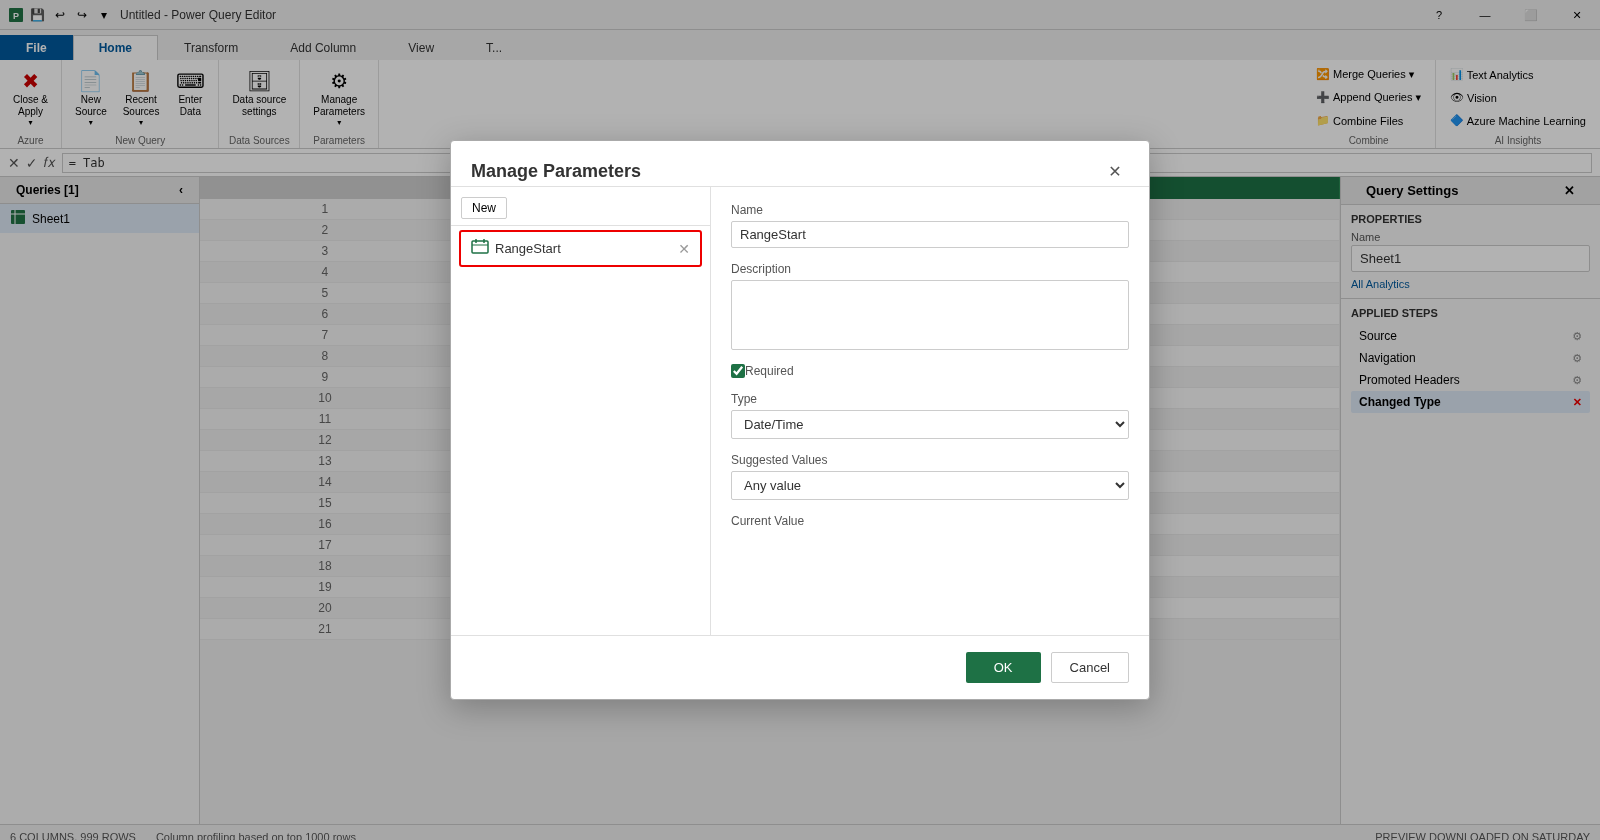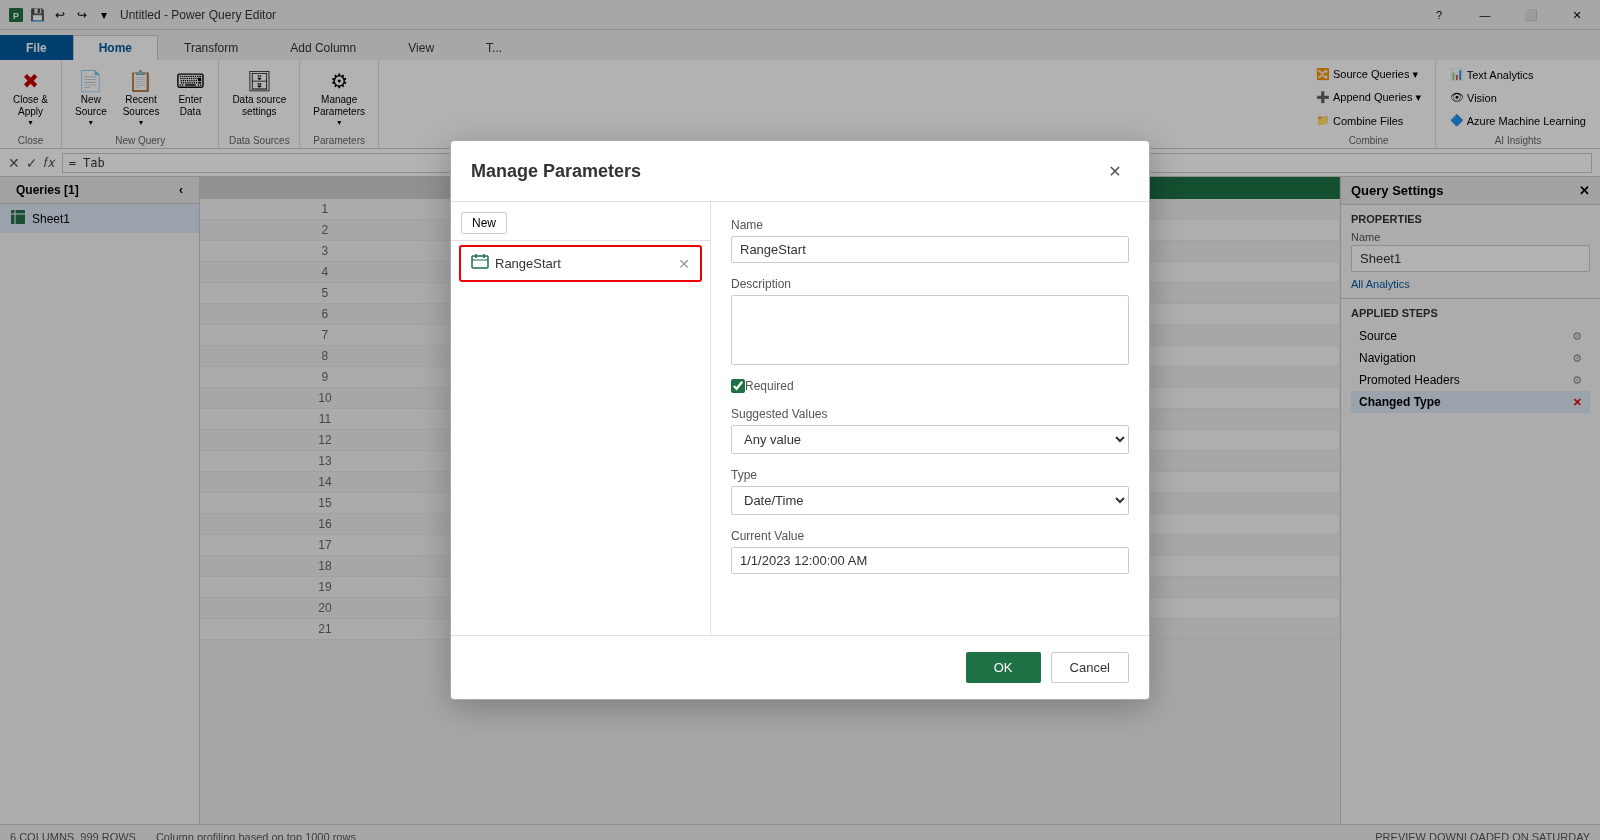--- a/index.html
+++ b/index.html
@@ -136,21 +136,21 @@
       width: 260px;
       background: #f7f7f7;
       border-left: 1px solid #ccc;
       display: flex;
       flex-direction: column;
     }
     .right-sidebar-header {
       display: flex;
       align-items: center;
       justify-content: space-between;
-      padding: 6px 10px;
+      padding: 6px 25px;
       font-size: 13px;
       font-weight: 600;
       border-bottom: 1px solid #ccc;
       background: #e8e8e8;
     }
     .right-section {
       padding: 8px 10px;
       border-bottom: 1px solid #ccc;
     }
     .right-section-title {
@@ -202,21 +202,21 @@
       border: 1px solid #aaa;
       border-radius: 4px;
       box-shadow: 0 8px 32px rgba(0,0,0,0.25);
       width: 700px;
       min-height: 560px;
       display: flex;
       flex-direction: column;
       position: relative;
     }
     .modal-header {
-      padding: 16px 20px 16px 20px;
+      padding: 16px 20px 1px 20px;
       border-bottom: 1px solid #e0e0e0;
       display: flex;
       align-items: center;
       justify-content: space-between;
     }
     .modal-title {
       font-size: 18px;
       font-weight: 600;
       color: #333;
     }
@@ -447,21 +447,21 @@
 
     <div class="ribbon-section">
       <div class="ribbon-section-buttons">
         <div class="split-btn">
           <span class="icon" style="color:#c00;">✖</span>
           <span class="label" style="white-space:pre-line;">Close &amp;
 Apply</span>
           <span class="arrow">▾</span>
         </div>
       </div>
-      <div class="ribbon-section-label">Close</div>
+      <div class="ribbon-section-label">Azure</div>
     </div>
 
     <div class="ribbon-section">
       <div class="ribbon-section-buttons">
         <div class="split-btn">
           <span class="icon">📄</span>
           <span class="label">New<br>Source</span>
           <span class="arrow">▾</span>
         </div>
         <div class="split-btn">
@@ -498,21 +498,21 @@
       <div class="ribbon-section-label">Parameters</div>
     </div>
 
     <div style="flex:1;"></div>
 
     <div class="ribbon-section">
       <div class="ribbon-section-buttons">
         <div style="display:flex;flex-direction:column;gap:2px;">
           <div class="header-small-btn">
             <span>🔀</span>
-            <span>Source Queries ▾</span>
+            <span>Merge Queries ▾</span>
           </div>
           <div class="header-small-btn">
             <span>➕</span>
             <span>Append Queries ▾</span>
           </div>
           <div class="header-small-btn">
             <span>📁</span>
             <span>Combine Files</span>
           </div>
         </div>
@@ -755,46 +755,45 @@
           <label class="field-label">Description</label>
           <textarea class="field-textarea" style=""></textarea>
         </div>
 
         <div class="checkbox-row">
           <input type="checkbox" class="checkbox-input" checked="" style="">
           <label class="field-label" style="margin-bottom:0;">Required</label>
         </div>
 
         <div class="field-group">
-          <label class="field-label">Suggested Values</label>
-          <select class="select-field">
-            <option>Any value</option>
-            <option>List of values</option>
-            <option>Query</option>
-          </select>
-        </div>
-
-        <div class="field-group">
           <label class="field-label">Type</label>
           <select class="select-field">
             <option>Date/Time</option>
             <option>Text</option>
             <option>Number</option>
             <option>Date</option>
             <option>Time</option>
             <option>Duration</option>
             <option>Logical</option>
             <option>Binary</option>
             <option>Any</option>
           </select>
         </div>
 
         <div class="field-group">
+          <label class="field-label">Suggested Values</label>
+          <select class="select-field">
+            <option>Any value</option>
+            <option>List of values</option>
+            <option>Query</option>
+          </select>
+        </div>
+
+        <div class="field-group">
           <label class="field-label">Current Value</label>
-          <input class="field-input" type="text" value="1/1/2023 12:00:00 AM" style="">
         </div>
 
       </div>
     </div>
     <div class="modal-footer">
       <button class="btn-ok">OK</button>
       <button class="btn-cancel">Cancel</button>
     </div>
   </div>
 </div>

